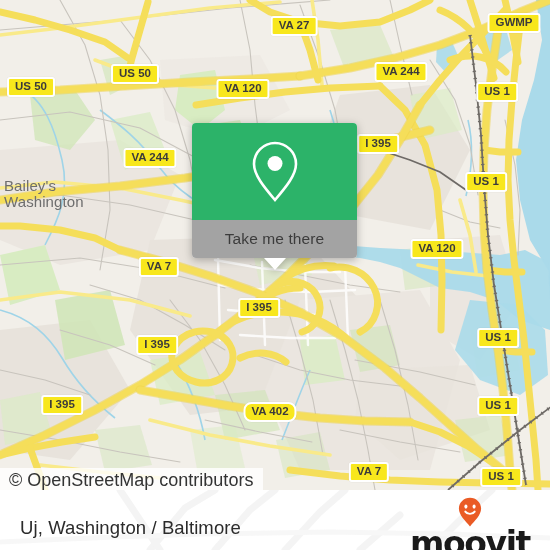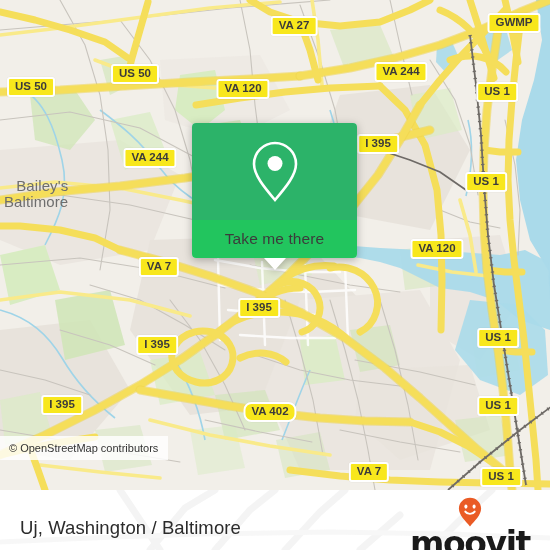--- a/index.html
+++ b/index.html
@@ -89,21 +89,21 @@
   }
   #popup-head {
     height: 97px;
     background: #2cb369;
     display: flex;
     align-items: center;
     justify-content: center;
   }
   #popup-foot {
     height: 38px;
-    background: #22c55e;
+    background: #a3a3a3;
     display: flex;
     align-items: center;
     justify-content: center;
   }
   #popup-foot .label {
     color: #3c3c3c;
     font-size: 15.5px;
     font-family: "Liberation Sans", sans-serif;
     letter-spacing: 0.1px;
   }
@@ -116,28 +116,28 @@
     height: 0;
     border-left: 11px solid transparent;
     border-right: 11px solid transparent;
     border-top: 12px solid #ffffff;
   }
 
   
   #attribution {
     position: absolute;
     left: 0;
-    top: 436px;
+    top: 468px;
     height: 24px;
     display: flex;
     align-items: center;
     padding: 0 10px 0 9px;
     background: rgba(255,255,255,0.82);
     color: #333333;
-    font-size: 11px;
+    font-size: 18px;
     font-family: "Liberation Sans", sans-serif;
     z-index: 30;
     white-space: nowrap;
   }
 
   
   #footer {
     position: absolute;
     left: 0;
     top: 490px;
@@ -395,23 +395,23 @@
         <path class="rail" d="M470,35 L476,85 L481,135 L484,185 L488,235 L494,285
                                   L502,335 L510,385 L518,435 L526,485"></path>
         <path class="railtick" d="M470,35 L476,85 L481,135 L484,185 L488,235 L494,285
                                   L502,335 L510,385 L518,435 L526,485"></path>
         <path class="rail" d="M380,150 L410,160 L440,172 L466,190"></path>
         <path class="rail" d="M560,400 L520,430 L480,462 L448,490"></path>
         <path class="railtick" d="M560,400 L520,430 L480,462 L448,490"></path>
       </g>
     </svg>
 
-    <div class="place-label" style="left:4px; top:178px; text-align:right;">
+    <div class="place-label" style="left:4px; top:178px; text-align:left;">
       <div>Bailey's</div>
-      <div>Baltimore</div>
+      <div>Washington</div>
     </div>
 
     <div id="shield-layer">
         <div class="shield" style="left: 294px; top: 26px;">VA 27</div>
         <div class="shield" style="left: 514px; top: 23px;">GWMP</div>
         <div class="shield" style="left: 135px; top: 74px;">US 50</div>
         <div class="shield" style="left: 401px; top: 72px;">VA 244</div>
         <div class="shield" style="left: 31px; top: 87px;">US 50</div>
         <div class="shield" style="left: 243px; top: 89px;">VA 120</div>
         <div class="shield" style="left: 497px; top: 92px;">US 1</div>

